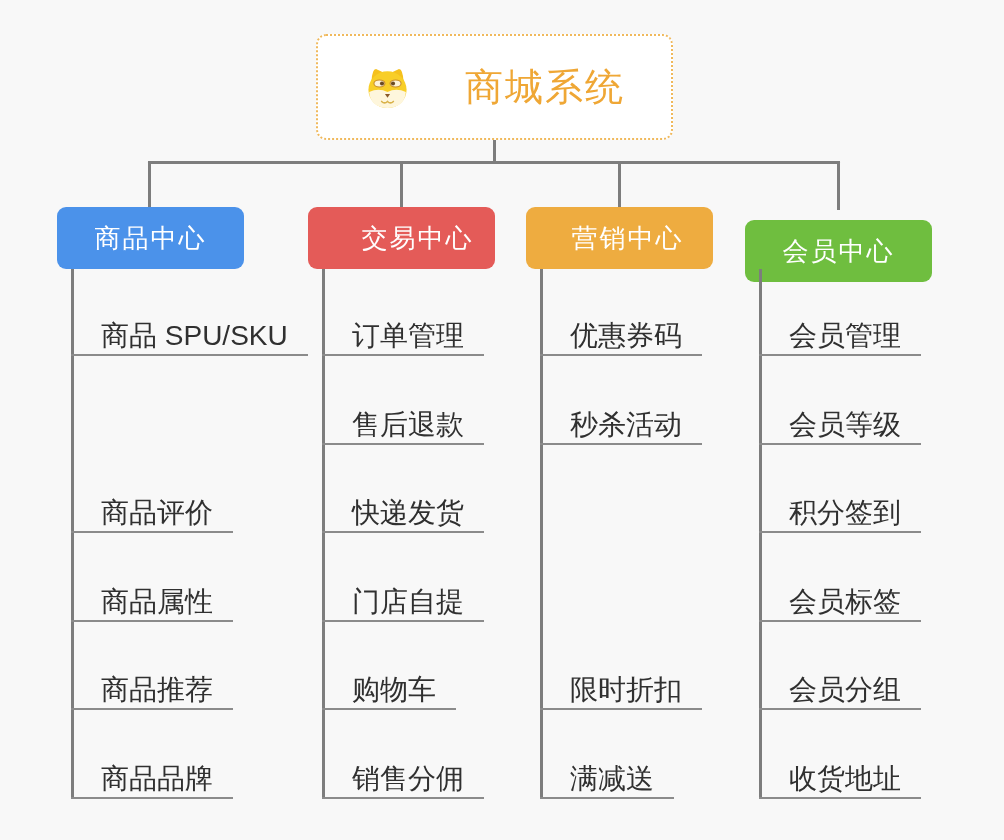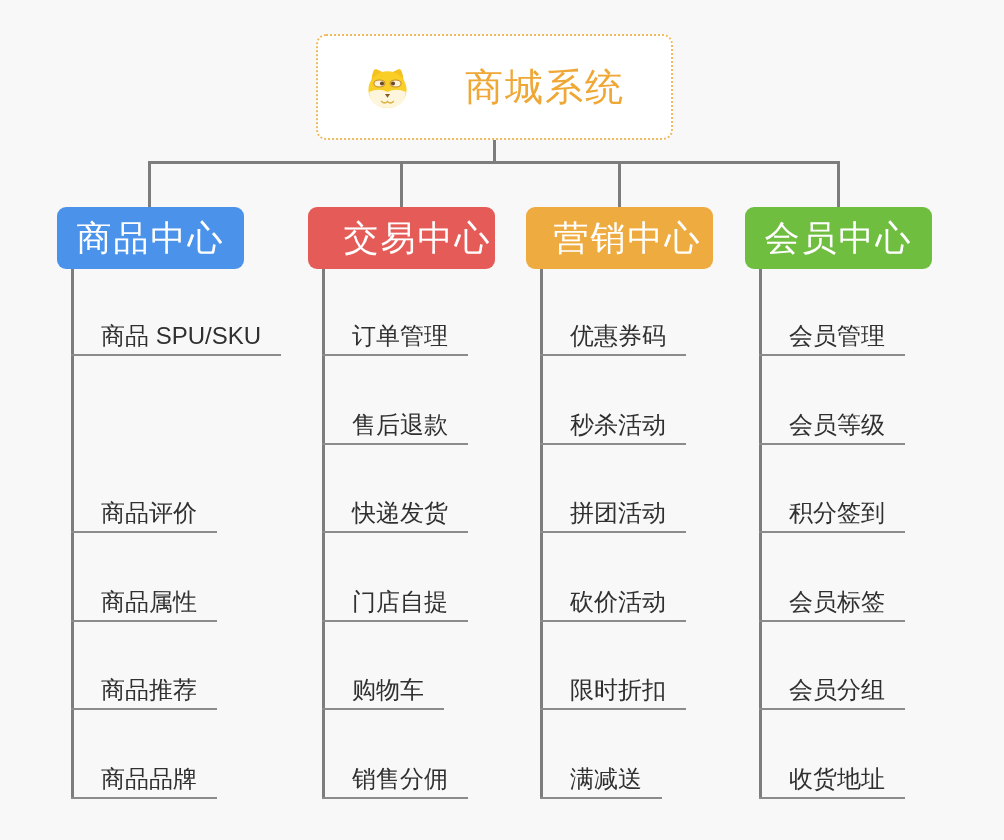--- a/index.html
+++ b/index.html
@@ -19,26 +19,26 @@
     background:#ffffff;border:2px dotted #F0B95C;border-radius:10px;
     display:flex;align-items:center;justify-content:center;gap:14px;
   }
   .root-title{font-size:38px;letter-spacing:2px;font-weight:500;}
   
   .col{position:absolute;top:207px;width:280px;}
   .col.c0{left:57px}.col.c1{left:308px}.col.c2{left:526px}.col.c3{left:745px}
   .branch{
     width:187px;height:62px;border-radius:9px;box-sizing:border-box;
     display:flex;align-items:center;justify-content:center;
-    color:#ffffff;font-size:35px;letter-spacing:2px;
+    color:#ffffff;font-size:26px;letter-spacing:2px;
   }
   .trunk{position:absolute;left:14px;top:62px;width:3px;height:530px;background:#7d7d7d;}
   .leaf{
     position:absolute;left:14px;white-space:nowrap;
-    font-size:24px;line-height:36px;color:#303030;
+    font-size:28px;line-height:36px;color:#303030;
     border-bottom:2px solid #8b8b8b;padding:0 20px 0 30px;
   }
   .leaf.l0{top:111px}.leaf.l1{top:200px}.leaf.l2{top:288px}
   .leaf.l3{top:377px}.leaf.l4{top:465px}.leaf.l5{top:554px}
   .icon{display:flex;align-items:center;}
 </style>
 </head>
 <body>
 
 <div id="canvas">
@@ -87,28 +87,26 @@
     <div class="leaf l3">门店自提</div>
     <div class="leaf l4">购物车</div>
     <div class="leaf l5">销售分佣</div>
   </div>
 
   <div class="col c2">
     <div class="branch" style="background-color: rgb(238, 172, 64); padding-left: 16px;">营销中心</div>
     <div class="trunk"></div>
     <div class="leaf l0">优惠券码</div>
     <div class="leaf l1">秒杀活动</div>
-    <div class="leaf l2">拼团活动</div>
-    <div class="leaf l3">砍价活动</div>
     <div class="leaf l4">限时折扣</div>
     <div class="leaf l5">满减送</div>
   </div>
 
   <div class="col c3">
-    <div class="branch" style="background-color: rgb(111, 190, 63);">会员中心</div>
+    <div class="branch" style="background-color: rgb(111, 190, 63); margin-top: 13px;">会员中心</div>
     <div class="trunk"></div>
     <div class="leaf l0">会员管理</div>
     <div class="leaf l1">会员等级</div>
     <div class="leaf l2">积分签到</div>
     <div class="leaf l3">会员标签</div>
     <div class="leaf l4">会员分组</div>
     <div class="leaf l5">收货地址</div>
   </div>
 
 </div>

